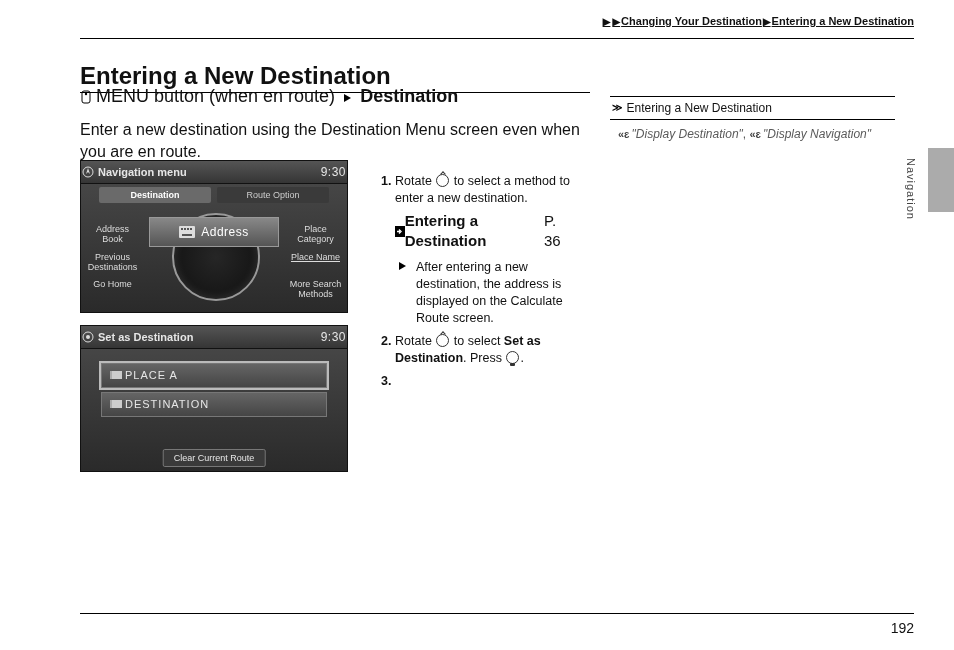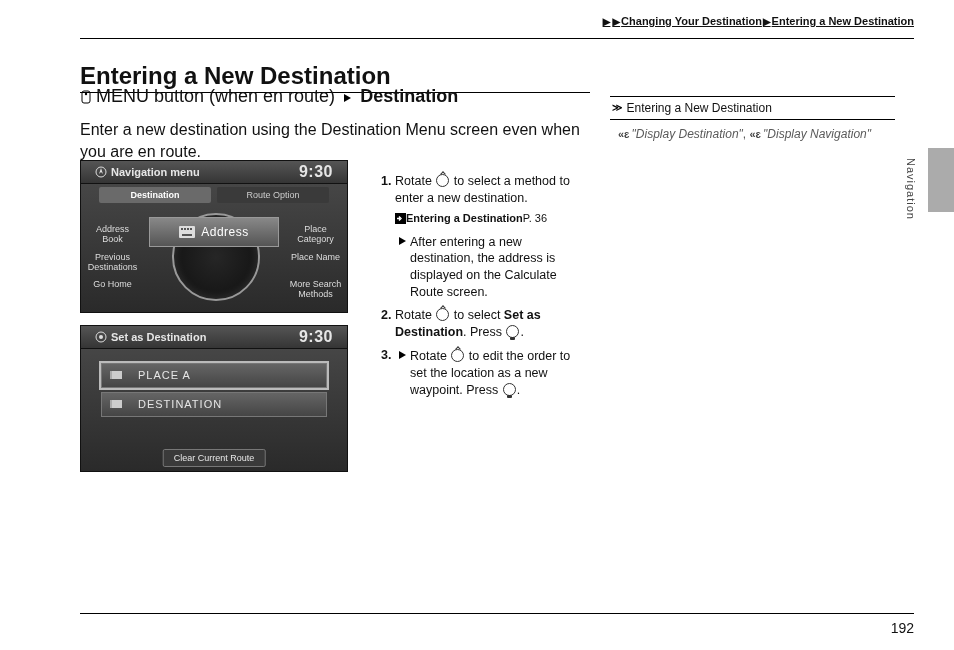--- a/index.html
+++ b/index.html
@@ -88,27 +88,27 @@
     border: 1px solid #111;
     overflow: hidden;
   }
   .screen1 { top: 160px; left: 80px; }
   .screen2 { top: 325px; left: 80px; height: 145px; }
   .screen .titlebar {
     display: flex;
     justify-content: space-between;
     align-items: center;
     height: 22px;
-    padding: 0 14px;
+    padding: 0 1px;
     background: linear-gradient(#555,#353535);
     border-bottom: 1px solid #111;
     font-size: 11px;
   }
   .screen .titlebar .ttl { display: flex; align-items: center; gap: 4px; font-weight: bold; }
-  .screen .titlebar .clock { font-weight: bold; letter-spacing: .5px; font-size: 16px; }
+  .screen .titlebar .clock { font-weight: normal; letter-spacing: .5px; font-size: 12px; }
   .tab-row { display: flex; gap: 6px; padding: 3px 18px 2px; }
   .tab {
     flex: 1;
     text-align: center;
     padding: 2px 0;
     border-radius: 2px;
     font-size: 9px;
     background: #3a3a3a;
     color: #ccc;
   }
@@ -151,30 +151,30 @@
     font-size: 9px;
     text-align: center;
     color: #ddd;
     width: 55px;
     line-height: 1.1;
   }
   .wi-left1 { left: 4px; top: 18px; }
   .wi-left2 { left: 4px; top: 46px; }
   .wi-left3 { left: 4px; top: 73px; }
   .wi-right1 { right: 4px; top: 18px; }
-  .wi-right2 { right: 4px; top: 46px; }
+  .wi-right2 { right: 4px; top: 46px; text-decoration: underline; }
   .wi-right3 { right: 4px; top: 73px; }
   .list-item {
     margin: 4px 20px;
     padding: 4px 8px;
     border: 1px solid #777;
     background: linear-gradient(#656565,#454545);
     display: flex;
     align-items: center;
-    gap: 16px;
+    gap: 3px;
     font-size: 11px;
     letter-spacing: 1px;
   }
   .list-item.selected { box-shadow: 0 0 0 2px #bbb; }
   .bottom-btn {
     position: absolute;
     bottom: 4px;
     left: 50%;
     transform: translateX(-50%);
     font-size: 9px;
@@ -191,25 +191,26 @@
     width: 230px;
     font-size: 12.5px;
   }
   .steps ol { margin:15px; padding:0 0 0 22px; }
   .steps li { margin-bottom: 6px; font-weight: bold; }
   .steps li .body { font-weight: normal; }
   .sub {
     margin: 4px 0 6px 0;
     font-weight: normal;
     display: flex;
+    gap: 6px;
     align-items: flex-start;
   }
   .sub .arrow-marker { flex-shrink:0; margin-top:3px; color:#000; }
   .xref {
-    font-size: 11px;
+    font-size: 15px;
     font-weight: bold;
     margin: 4px 0 8px 0;
     display: flex;
     align-items: center;
     gap: 0;
   }
   .dial-icon, .push-icon, .voice-icon {
     display: inline-block;
     border: 1.2px solid #333;
     border-radius: 50%;
@@ -377,24 +378,20 @@
       </div>
       <div class="sub">
           <span class="arrow-marker triangle-r"></span>
           <span>After entering a new destination, the address is displayed on the Calculate Route screen.</span>
         </div>
     </li>
     <li>
       <span class="body"><span>Rotate</span> <span class="dial-icon"></span> <span>to select</span> <b>Set as Destination</b><span>. Press</span> <span class="push-icon"></span><span>.</span></span>
     </li>
     <li>
-      <div class="sub">
-          <span class="arrow-marker triangle-r"></span>
-          <span><span>Rotate</span> <span class="dial-icon"></span> <span>to edit the order to set the location as a new waypoint. Press</span> <span class="push-icon"></span><span>.</span></span>
-        </div>
     </li>
   </ol>
 </div>
 
 <div class="sidebar">
   <div class="sb-head">
     <span class="sb-icon">≫</span>
     <span>Entering a New Destination</span>
   </div>
   <div class="voice-line">

